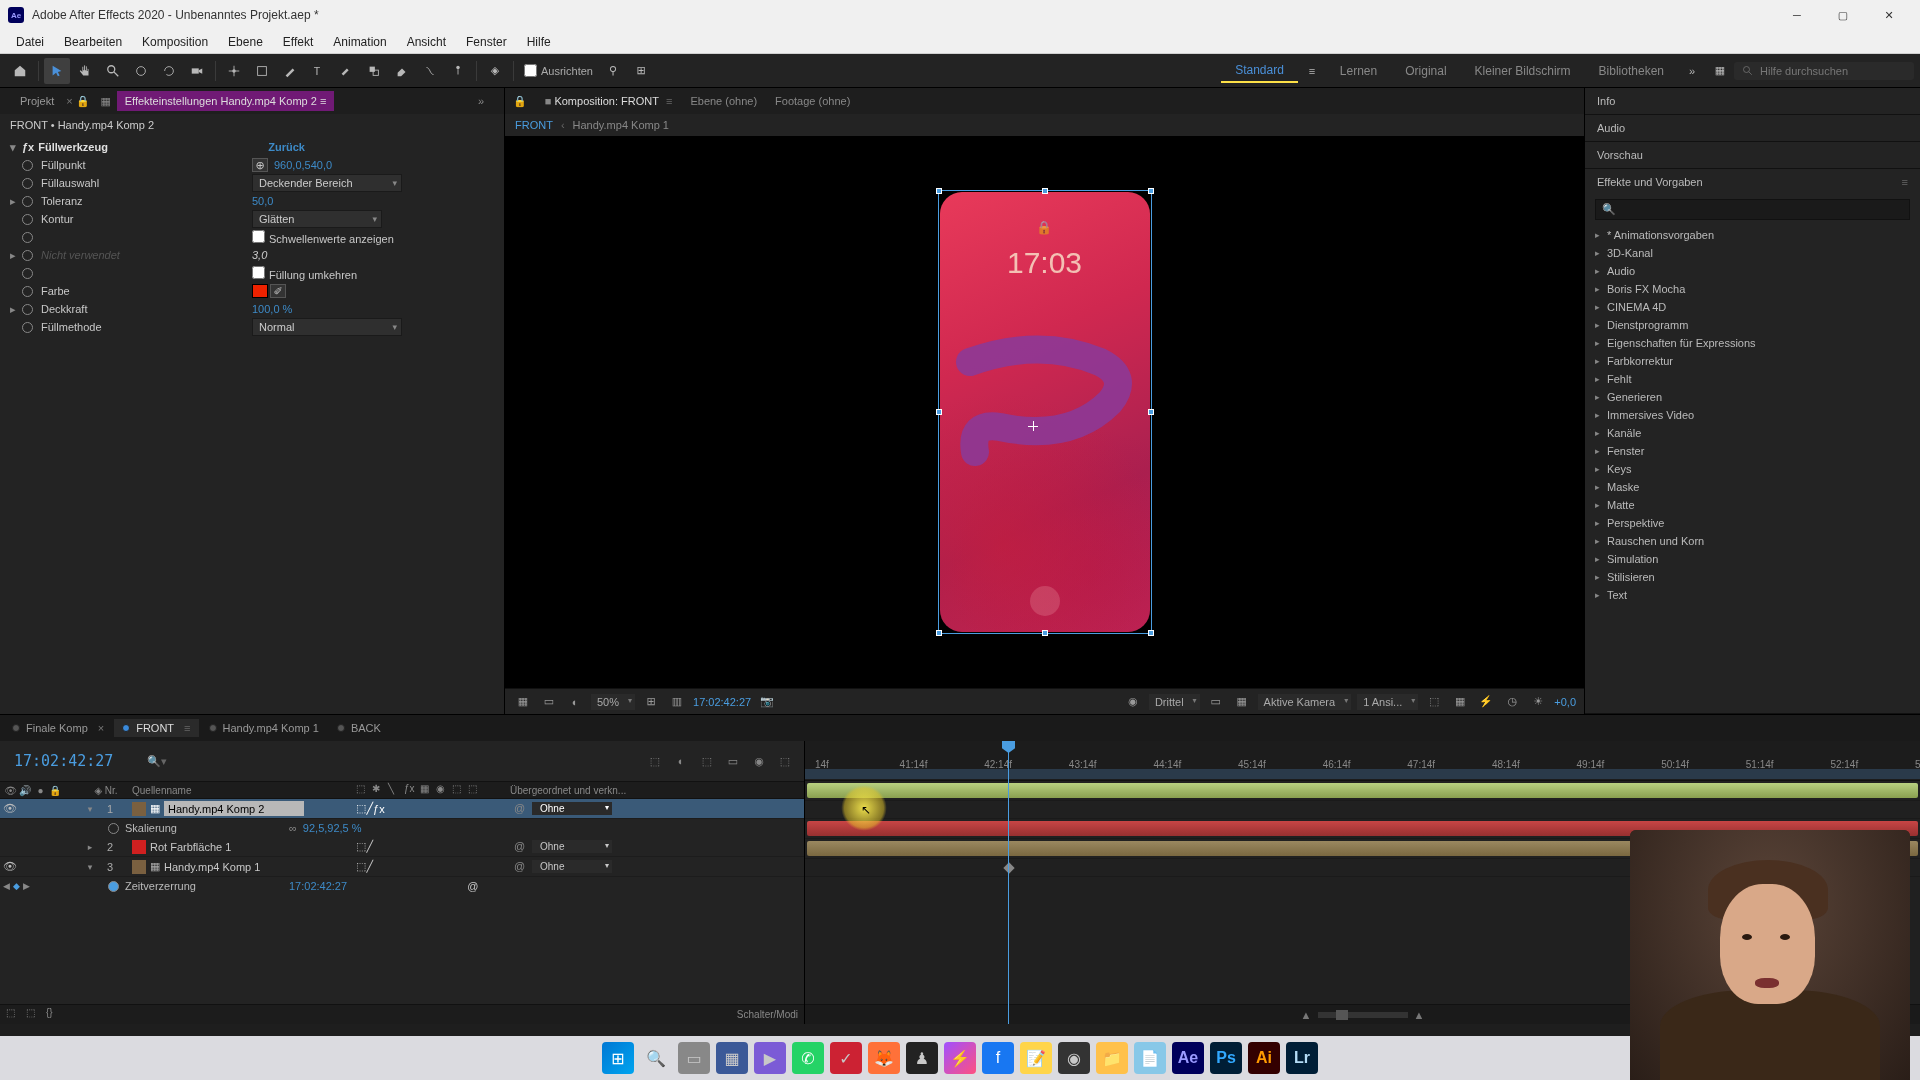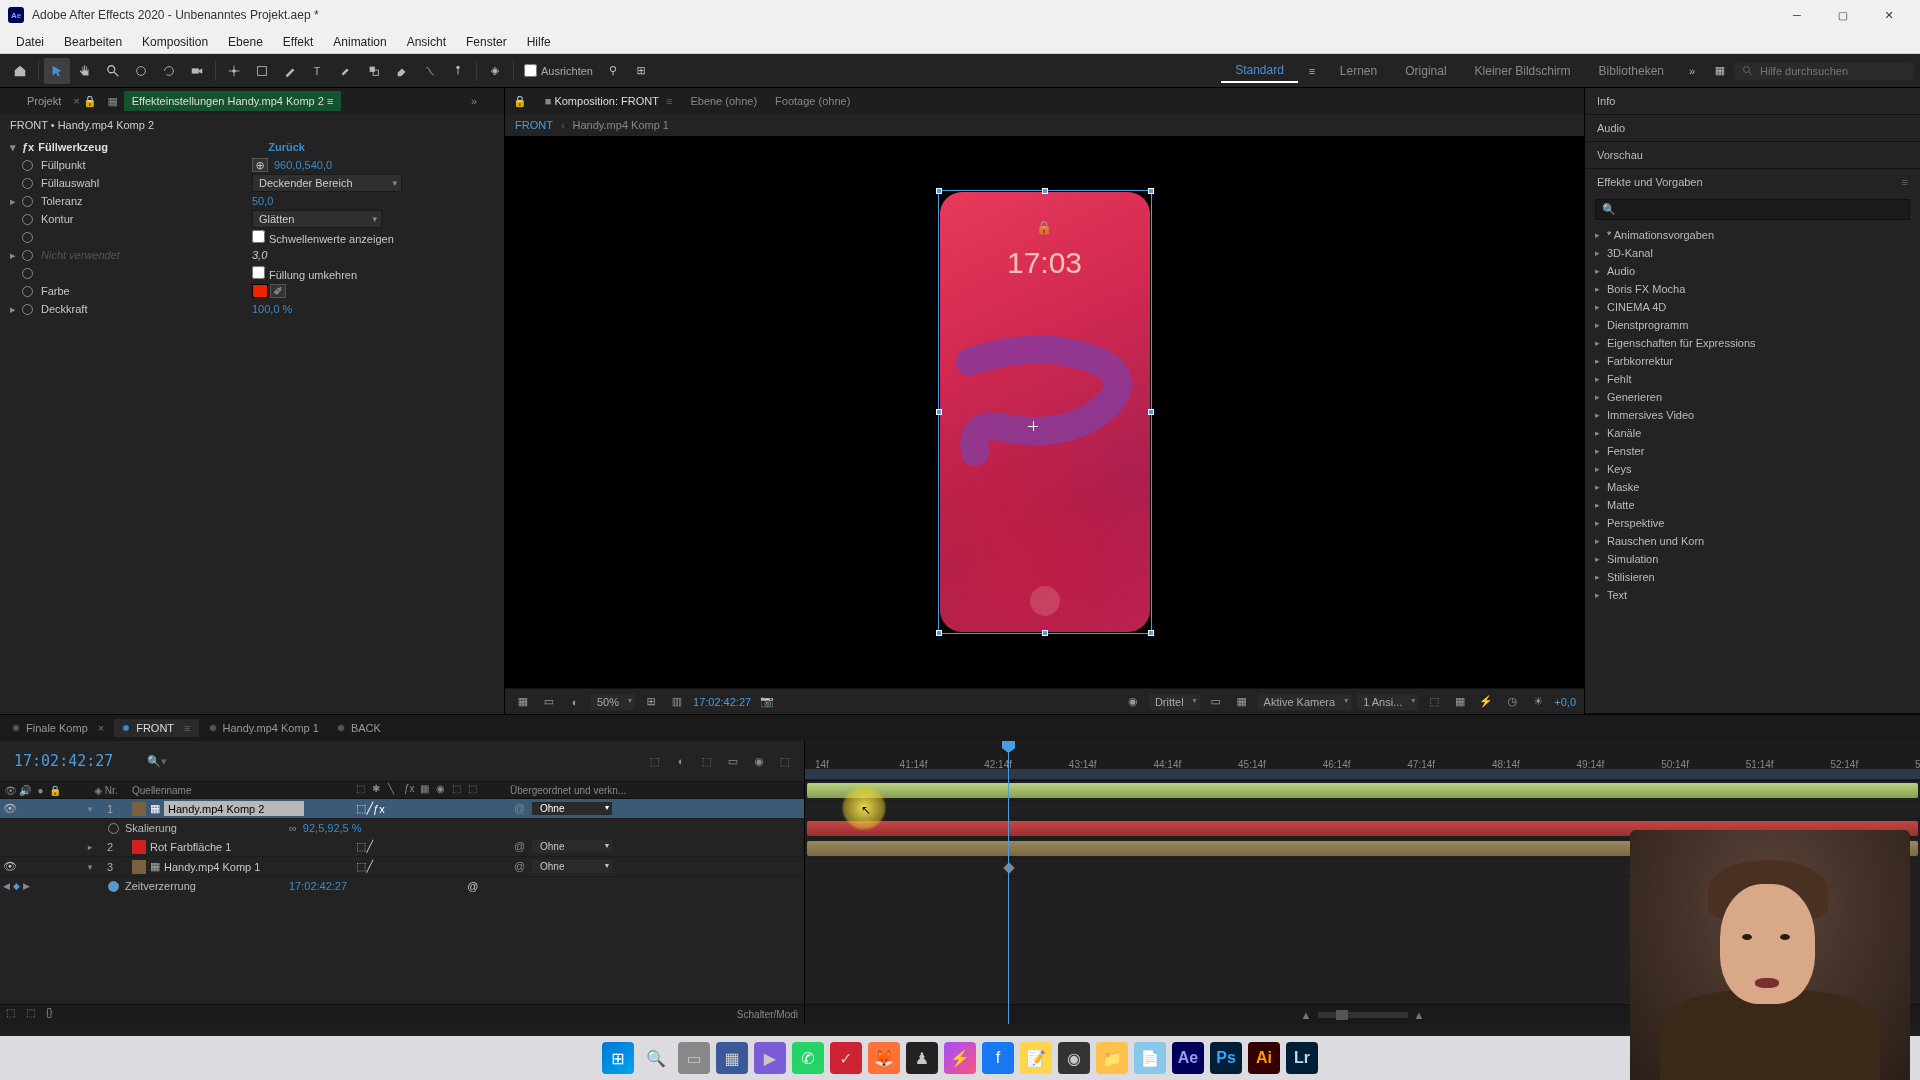--- a/index.html
+++ b/index.html
@@ -18,32 +18,32 @@
 
 .toolbar { height: 34px; background: #232323; display: flex; align-items: center; padding: 0 6px; border-bottom: 1px solid #000; }
 .toolbar .tbtn { width: 26px; height: 26px; display: flex; align-items: center; justify-content: center; margin: 0 1px; border-radius: 2px; color: #b8b8b8; }
 .toolbar .tbtn.active { background: #3f3f3f; color: #4a90d9; }
 .toolbar .tbtn svg { width: 14px; height: 14px; }
 .toolbar .sep { width: 1px; height: 20px; background: #3a3a3a; margin: 0 4px; }
 .toolbar .chk { display: flex; align-items: center; margin: 0 6px; color: #aaa; font-size: 11px; }
 .toolbar .chk input { margin-right: 4px; }
 .toolbar .spacer { flex: 1; }
 .toolbar .workspace { padding: 4px 14px; color: #888; font-size: 12px; cursor: pointer; }
-.toolbar .workspace.active { color: #4a90d9; border-bottom: 2px solid #ffffff; }
+.toolbar .workspace.active { color: #4a90d9; border-bottom: 2px solid #fde047; }
 .toolbar .search { display: flex; align-items: center; background: #2a2a2a; padding: 3px 8px; border-radius: 3px; color: #777; font-size: 11px; width: 180px; }
 .toolbar .search svg { width: 12px; height: 12px; margin-right: 6px; }
 
 
 .main { display: grid; grid-template-columns: 505px 1fr 335px; height: 626px; }
 
 
 .left { background: #232323; border-right: 1px solid #000; display: flex; flex-direction: column; }
-.panel-tabs { height: 26px; background: #1e1e1e; display: flex; align-items: center; padding: 0 19px; font-size: 11px; }
+.panel-tabs { height: 26px; background: #1e1e1e; display: flex; align-items: center; padding: 0 12px; font-size: 11px; }
 .panel-tabs .ptab { padding: 4px 8px; color: #999; }
-.panel-tabs .ptab.active { color: #ddd; background: #14532d; }
+.panel-tabs .ptab.active { color: #ddd; background: #701a75; }
 .panel-tabs .x { margin-left: 4px; color: #777; }
 .panel-tabs .spacer { flex: 1; }
 .panel-tabs .icobtn { width: 18px; height: 18px; display:flex; align-items:center; justify-content:center; color:#888; margin: 0 2px;}
 .left .breadcrumb { padding: 5px 10px; color: #ccc; font-size: 11px; }
 
 
 .fx { padding: 2px 6px; font-size: 11px; }
 .fx-row { display: flex; align-items: center; height: 18px; padding-left: 4px; }
 .fx-row .tw { width: 12px; color: #888; }
 .fx-row .fxlabel { flex: 0 0 230px; display: flex; align-items: center; gap: 4px; }
@@ -446,20 +446,28 @@
         <span class="eyedrop">✐</span>
       </div>
       <div class="fx-row">
         <span class="tw">▸</span>
         <span class="fxlabel">
             <span class="stopwatch"></span>
             <span>Deckkraft</span>
           </span>
         <span class="fxval">100,0 %</span>
       </div>
+      <div class="fx-row">
+        <span class="tw"></span>
+        <span class="fxlabel">
+            <span class="stopwatch"></span>
+            <span>Füllmethode</span>
+          </span>
+        <span class="dropdown">Normal</span>
+      </div>
     </div>
   </div>
 
   <div class="center">
     <div class="comp-tabs">
       <div style="color:#666;">🔒</div>
       <div class="ct active"><span style="color:#888;">■ </span><span>Komposition: FRONT</span><span class="menu-icon"> ≡</span></div>
       <div class="ct">Ebene (ohne)</div>
       <div class="ct">Footage (ohne)</div>
     </div>

